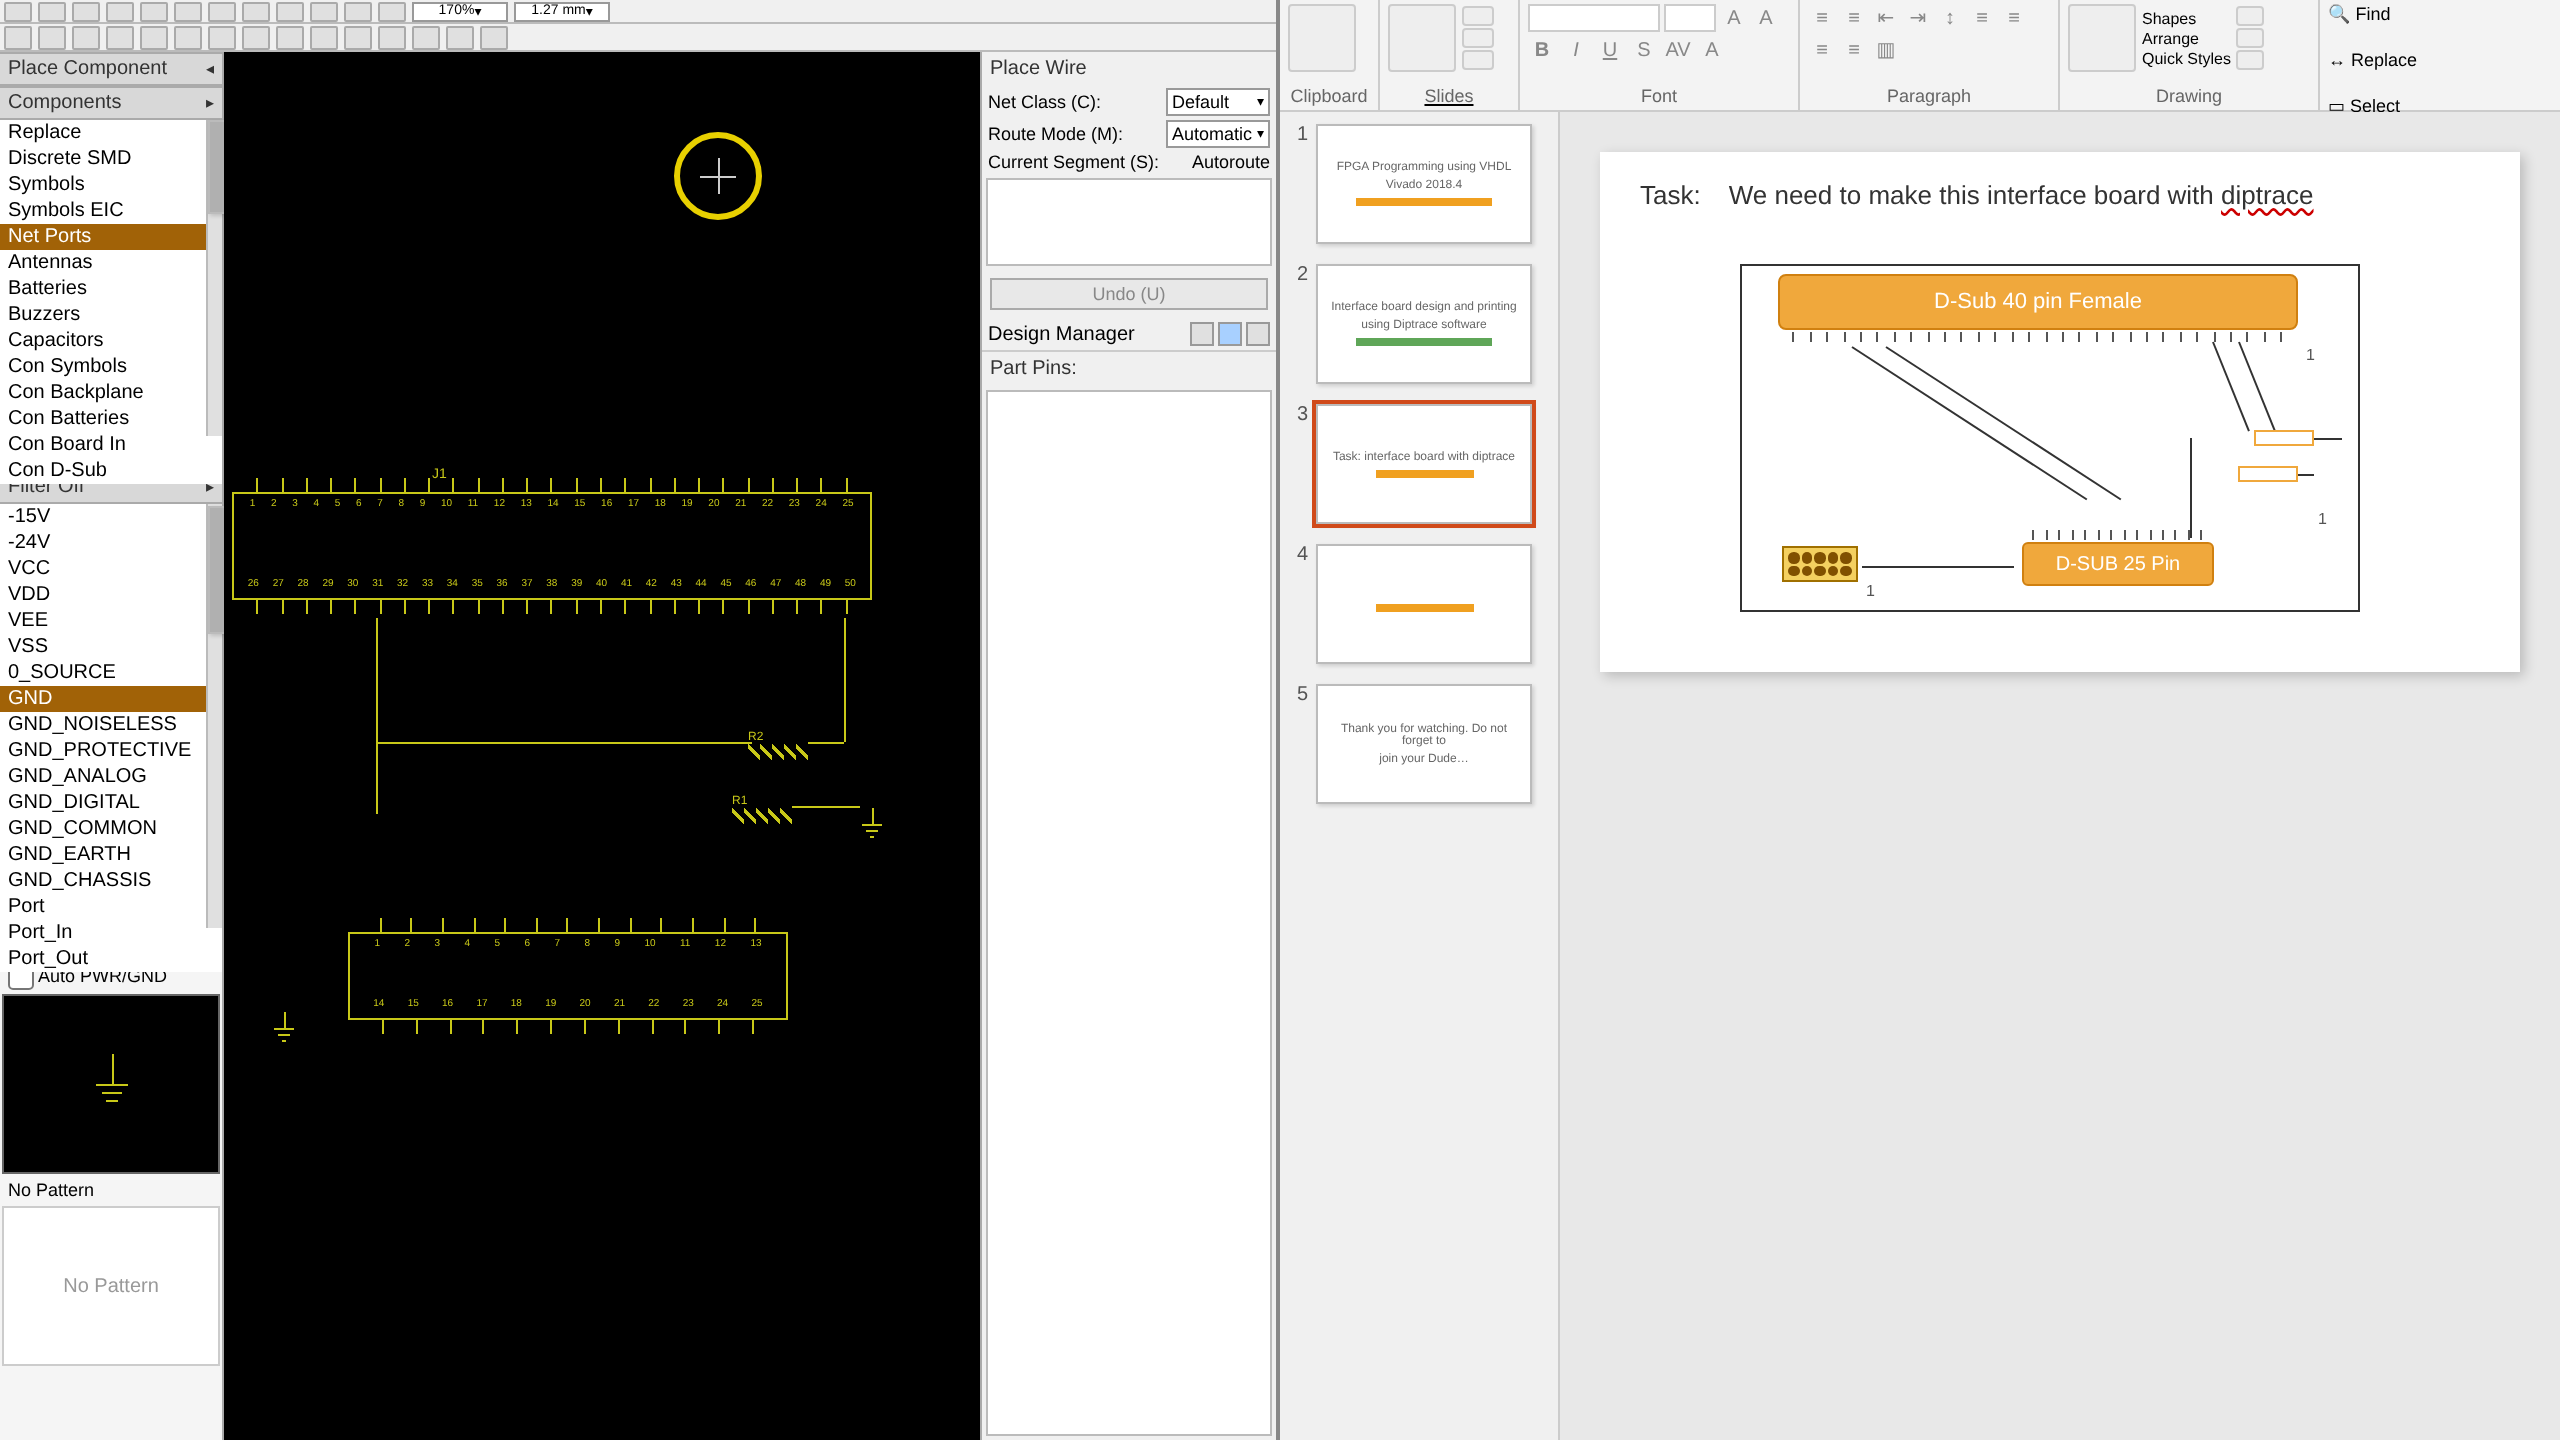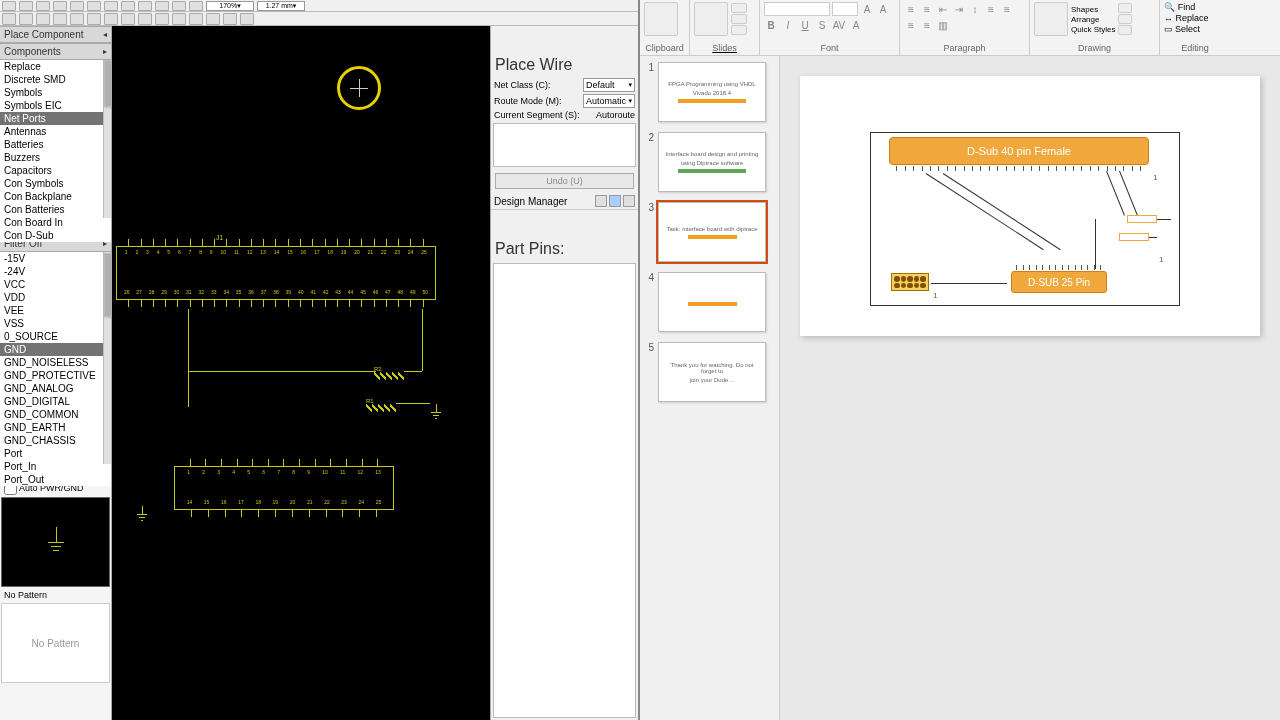--- a/index.html
+++ b/index.html
@@ -15,21 +15,21 @@
 .toolbar2 .tb { width: 14px; height: 12px; background: #e0e0e0; border: 1px solid #aaa; border-radius: 1px; }
 
 .main-row { flex: 1; display: flex; overflow: hidden; }
 
 
 .sidebar { width: 112px; background: #f5f5f5; display: flex; flex-direction: column; font-size: 10px; border-right: 1px solid #aaa; }
 .panel-header { background: #d8d8d8; color: #333; padding: 2px 4px; font-size: 10px; display: flex; justify-content: space-between; align-items: center; border-top: 1px solid #aaa; border-bottom: 1px solid #aaa; }
 .panel-header .tri { font-size: 8px; }
 .list { background: #fff; flex: none; }
 .list-item { padding: 1px 4px; font-size: 10px; cursor: pointer; white-space: nowrap; }
-.list-item.selected { background: #737373; color: #fff; }
+.list-item.selected { background: #a16207; color: #fff; }
 .list-container { position: relative; }
 .list-container .scrollbar { position: absolute; right: 0; top: 0; width: 8px; height: 100%; background: #e0e0e0; border-left: 1px solid #bbb; }
 .list-container .scrollbar .thumb { width: 100%; height: 30%; background: #b0b0b0; }
 
 .part-preview { height: 90px; background: #000; display: flex; align-items: center; justify-content: center; border: 1px solid #666; margin: 1px; position: relative; }
 .gnd-sym { width: 20px; height: 30px; position: relative; }
 .gnd-sym::before { content: ""; position: absolute; left: 50%; top: 0; width: 1px; height: 15px; background: #c8c818; }
 .gnd-sym::after { content: ""; position: absolute; left: 2px; top: 15px; width: 16px; border-top: 1px solid #c8c818; }
 .gnd-tri1 { position: absolute; left: 5px; top: 19px; width: 10px; border-top: 1px solid #c8c818; }
 .gnd-tri2 { position: absolute; left: 7px; top: 23px; width: 6px; border-top: 1px solid #c8c818; }
@@ -57,21 +57,21 @@
 .gnd-small { position: absolute; width: 12px; height: 18px; }
 .gnd-small::before { content:""; position:absolute; left:50%; top:0; width:1px; height:8px; background:#c8c818;}
 .gnd-small::after { content:""; position:absolute; left:1px; top:8px; width:10px; border-top:1px solid #c8c818;}
 .gnd-small .t1 { position:absolute; left:3px; top:11px; width:6px; border-top:1px solid #c8c818;}
 .gnd-small .t2 { position:absolute; left:5px; top:14px; width:2px; border-top:1px solid #c8c818;}
 
 .wire { position: absolute; background: #c8c818; }
 
 
 .inspector { width: 148px; background: #f0f0f0; border-left: 1px solid #aaa; display: flex; flex-direction: column; font-size: 10px; }
-.inspector .section-title { padding: 3px 4px; font-size: 16px; color: #333; margin-top: 27px; }
+.inspector .section-title { padding: 3px 4px; font-size: 10px; color: #333; }
 .inspector .row { display: flex; align-items: center; padding: 1px 3px; gap: 3px; }
 .inspector .label { flex: 1; font-size: 9px; }
 .inspector .drop { width: 52px; height: 14px; background: #fff; border: 1px solid #999; font-size: 9px; padding: 0 2px; display: flex; align-items: center; justify-content: space-between; }
 .inspector .drop .arr { font-size: 7px; }
 .inspector .undo-btn { margin: 4px; height: 16px; border: 1px solid #aaa; background: #e8e8e8; display: flex; align-items: center; justify-content: center; font-size: 9px; color: #888; }
 .inspector .panel-box { margin: 2px; border: 1px solid #bbb; background: #fff; flex: none; }
 .inspector .dm-title { display:flex; justify-content:space-between; align-items:center; padding: 2px 3px; border-bottom:1px solid #ccc; }
 .inspector .dm-title .icons { display:flex; gap:2px;}
 .inspector .dm-title .ic { width:12px; height:12px; border:1px solid #999; background:#e0e0e0;}
 .inspector .dm-title .ic.active { background:#a8d0ff;}
@@ -538,21 +538,21 @@
         </div>
         <div style="display:flex;flex-direction:column;gap:1px;">
             <div class="ribbon-btn" style="width:14px;height:10px;"></div>
             <div class="ribbon-btn" style="width:14px;height:10px;"></div>
             <div class="ribbon-btn" style="width:14px;height:10px;"></div>
           </div>
       </div>
       <div class="label">Drawing</div>
     </div>
     <div class="ribbon-group" style="width:70px; border-right:none;">
-      <div class="tools" style="align-items:flex-start; font-size:9px; gap:1px;">
+      <div class="tools" style="align-items:flex-start; font-size:9px; gap:13px;">
         <div>🔍 <span>Find</span></div>
         <div>↔ <span>Replace</span></div>
         <div>▭ <span>Select</span></div>
       </div>
       <div class="label">Editing</div>
     </div>
   </div>
 
   <div class="pp-body">
     <div class="thumbs" id="thumbs">
@@ -589,20 +589,23 @@
         <div class="thumb-row">
           <div class="thumb-num">5</div>
           <div class="thumb">
             <div>Thank you for watching. Do not forget to</div>
             <div>join your Dude…</div>
           </div>
         </div>
       </div>
     <div class="slide-area">
       <div class="slide">
+        <div class="task">
+          <span class="l">Task:</span><span>We need to make this interface board with </span><span class="u">diptrace</span>
+        </div>
         <div class="diagram">
           <div class="dsub50">
               <span>D-Sub 40 pin Female</span>
             </div>
           <div class="slbl" style="left:282px; top:40px;">1</div>
 
           <div id="ticks50" style="position:absolute; left:18px; top:33px; width:260px; height:6px; display:flex; justify-content:space-evenly;">
               <div style="width: 1px; height: 5px; background: rgb(85, 85, 85);"></div>
               <div style="width: 1px; height: 5px; background: rgb(85, 85, 85);"></div>
               <div style="width: 1px; height: 5px; background: rgb(85, 85, 85);"></div>

